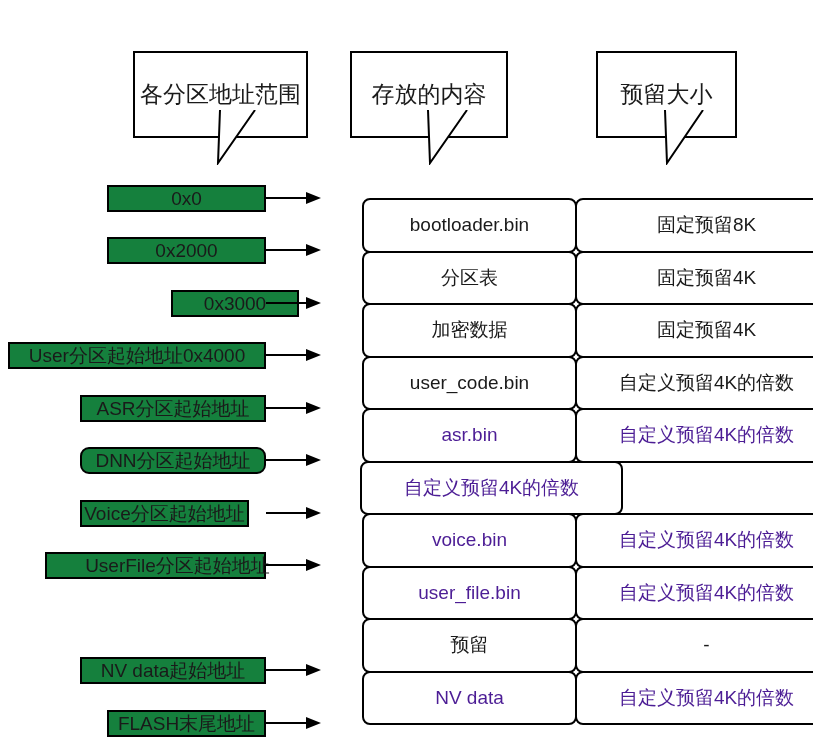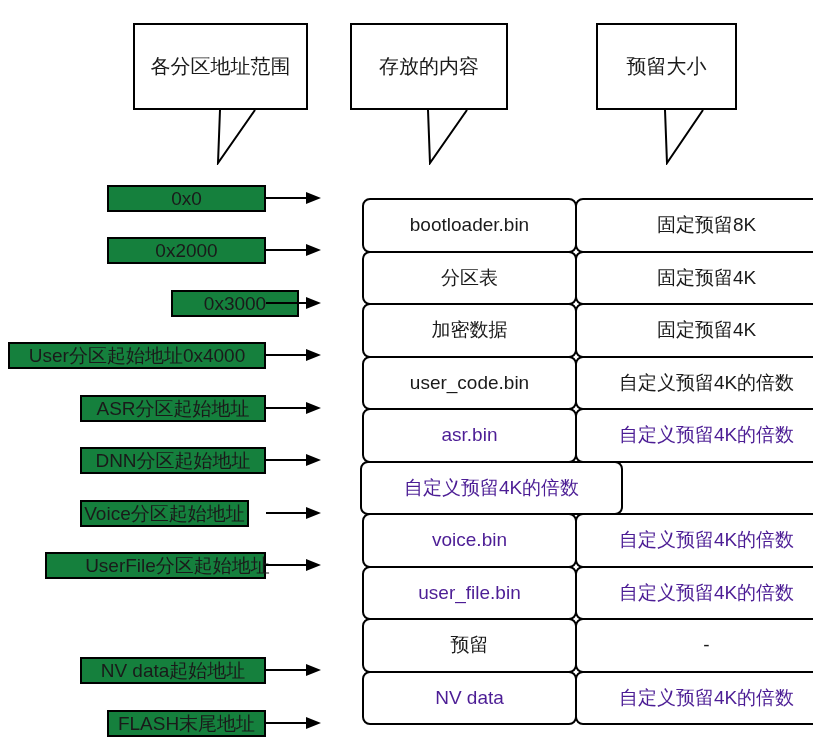--- a/index.html
+++ b/index.html
@@ -3,21 +3,21 @@
 <meta charset="utf-8">
 <style>
   html,body{margin:0;padding:0;background:#ffffff;}
   .canvas{
     position:relative;width:813px;height:751px;background:#ffffff;overflow:hidden;
     font-family:"Liberation Sans","DejaVu Sans",sans-serif;color:#1a1a1a;
   }
   
   .callout{
     position:absolute;box-sizing:border-box;border:2px solid #000;background:#fff;
-    display:flex;align-items:center;justify-content:center;font-size:20px;
+    display:flex;align-items:center;justify-content:center;font-size:23px;margin-top:28px;
   }
   .callout-tail{position:absolute;}
   
   .addr{
     position:absolute;box-sizing:border-box;height:27px;border:2px solid #000;background:#15803d;
     display:flex;align-items:center;justify-content:center;font-size:19px;white-space:nowrap;
   }
   
   .arrow-line{position:absolute;height:2px;background:#000;}
   .arrow-head{
@@ -70,21 +70,21 @@
   </div>
   <div class="addr" style="left:123px;top:290px;width:128px;margin-left:48px;">
     <span>0x3000</span>
   </div>
   <div class="addr" style="left:8px;top:342px;width:258px;">
     <span>User分区起始地址0x4000</span>
   </div>
   <div class="addr" style="left:80px;top:395px;width:186px;">
     <span>ASR分区起始地址</span>
   </div>
-  <div class="addr" style="left:80px;top:447px;width:186px;">
+  <div class="addr" style="left:80px;top:447px;width:186px;border-radius:9px;">
     <span>DNN分区起始地址</span>
   </div>
   <div class="addr" style="left:80px;top:500px;width:169px;">
     <span>Voice分区起始地址</span>
   </div>
   <div class="addr" style="left:45px;top:552px;width:221px;padding-left:44px;">
     <span>UserFile分区起始地址</span>
   </div>
   <div class="addr" style="left:80px;top:657px;width:186px;">
     <span>NV data起始地址</span>

